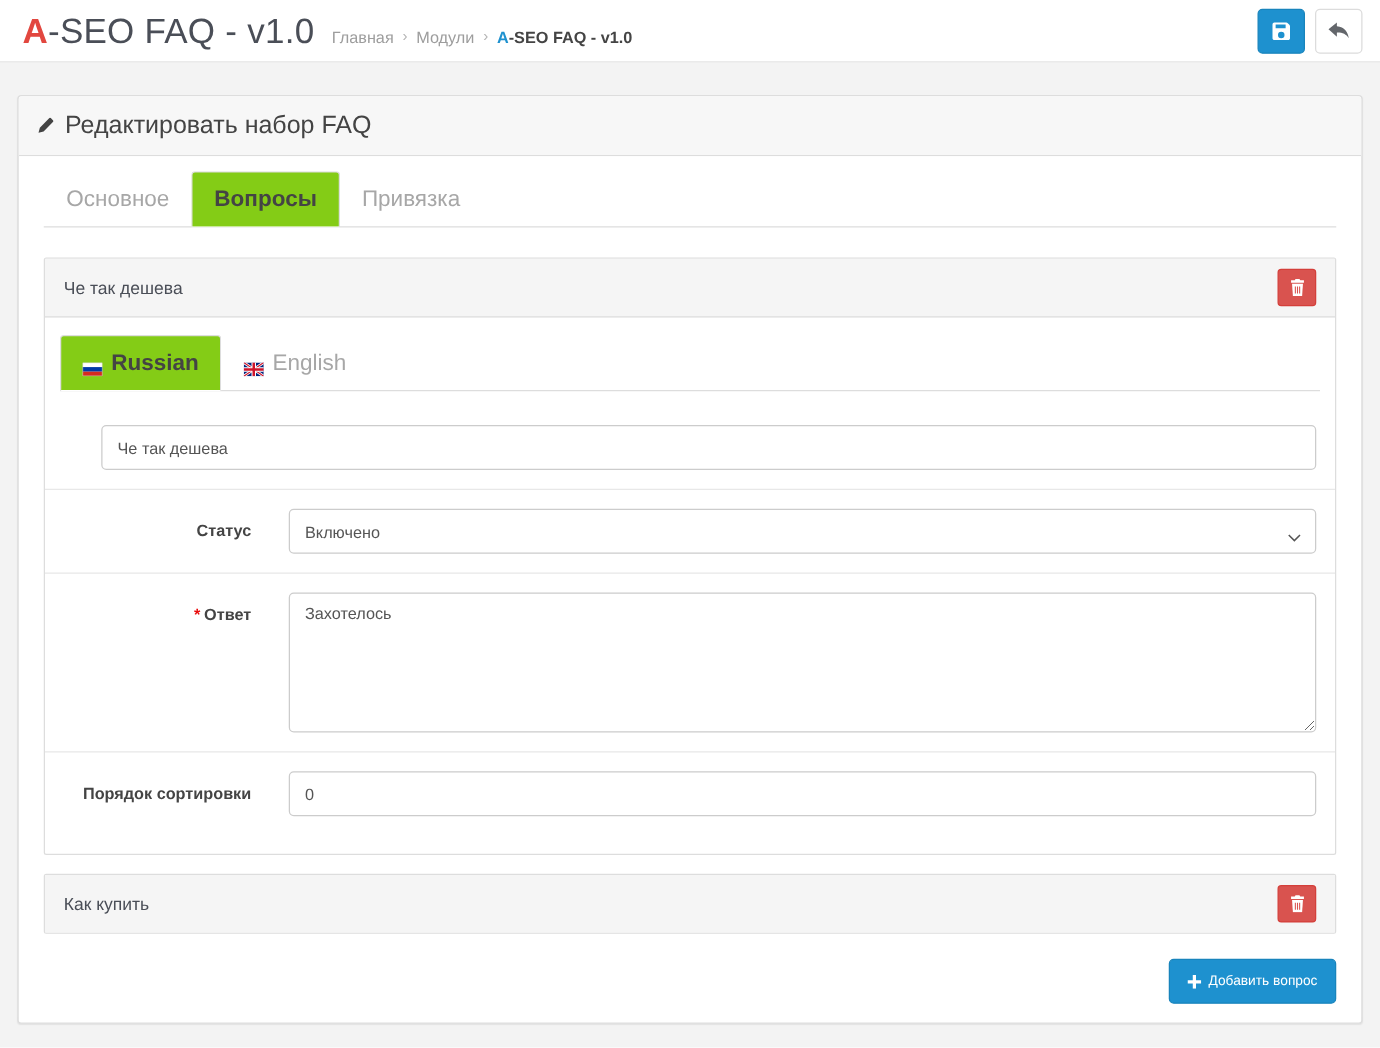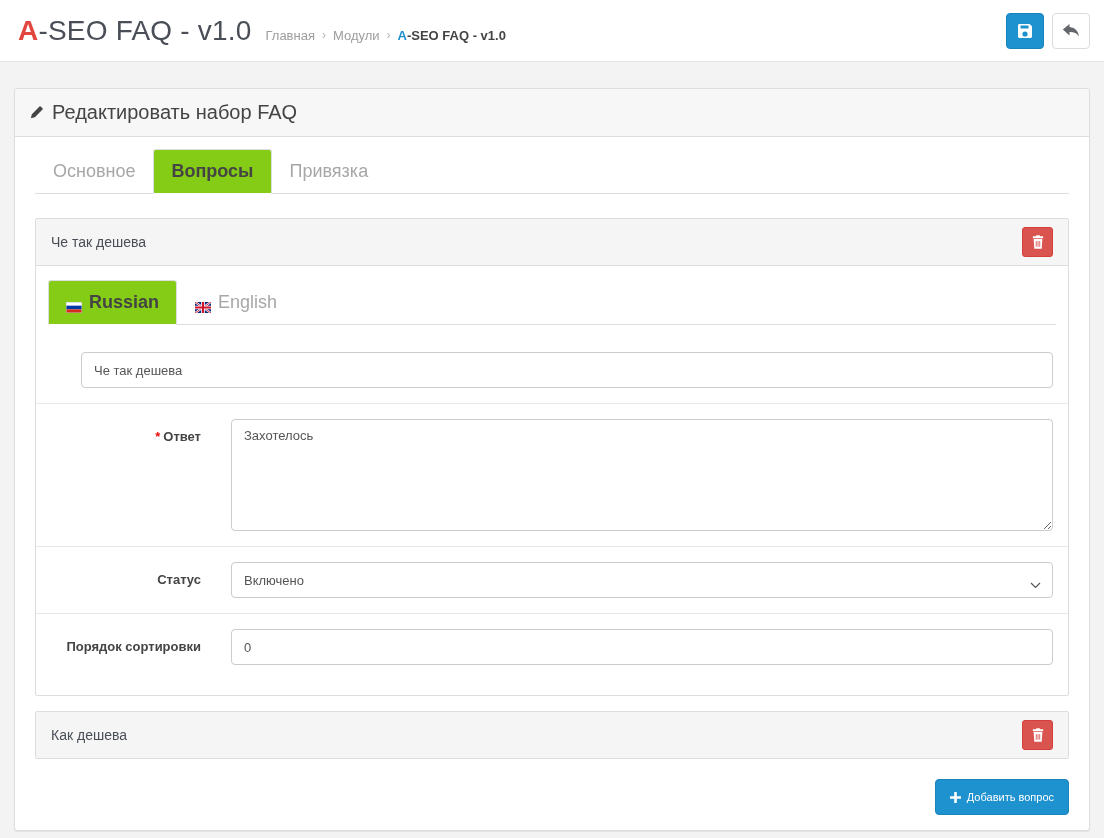--- a/index.html
+++ b/index.html
@@ -10,21 +10,21 @@
     font-family: "Liberation Sans", sans-serif;
     font-size: 13px;
     color: #444;
     overflow: hidden;
   }
 
   
   .page-header {
     background: #fff;
     border-bottom: 1px solid #e4e4e4;
-    height: 62px;
+    height: 50px;
     display: flex;
     align-items: center;
     padding: 0 14px 0 18px;
   }
   .page-title {
     margin: 0;
     font-size: 28px;
     font-weight: 400;
     color: #4a4e57;
     letter-spacing: 0.2px;
@@ -288,54 +288,54 @@
 
           <div class="lang-pane">
 
             <div class="form-row">
               <div class="form-control-col">
                 <input class="form-control" type="text" value="Че так дешева" style="">
               </div>
             </div>
 
             <div class="form-row">
-              <label class="form-label"><span class="required-mark">*</span><span>Ответ</span></label>
-              <div class="form-control-col">
-                <textarea class="form-control" style="">Захотелось</textarea>
-              </div>
-            </div>
-
-            <div class="form-row">
               <label class="form-label">Статус</label>
               <div class="form-control-col">
                 <select class="form-control">
                   <option>Включено</option>
                 </select>
                 <span class="select-chevron">
                   <svg width="11" height="7" viewBox="0 0 11 7" fill="none" stroke="#555" stroke-width="1.2">
                       <path d="M1 1l4.5 4.5L10 1"></path>
                     </svg>
                 </span>
               </div>
             </div>
+
+            <div class="form-row">
+              <label class="form-label"><span class="required-mark">*</span><span>Ответ</span></label>
+              <div class="form-control-col">
+                <textarea class="form-control" style="">Захотелось</textarea>
+              </div>
+            </div>
           </div>
 
           <div class="form-row last">
             <label class="form-label">Порядок сортировки</label>
             <div class="form-control-col">
               <input class="form-control" type="text" value="0" style="">
             </div>
           </div>
 
         </div>
       </div>
 
       <div class="qpanel">
         <div class="qpanel-heading">
-          <span class="qpanel-title">Как дешева</span>
+          <span class="qpanel-title">Как купить</span>
           <button class="btn-danger-sq">
             <span style="display:inline-flex;">
               <svg width="12" height="14" viewBox="0 0 14 16">
                   <path fill="#ffffff" d="M5.2 0h3.6l.8 1.3H13v2.2H1V1.3h3.4L5.2 0z"></path>
                   <path fill="#ffffff" d="M1.9 4.6h10.2L11.3 16H2.7L1.9 4.6z"></path>
                   <path stroke="#d9534f" stroke-width="1" d="M5 7v6.5M7 7v6.5M9 7v6.5"></path>
                 </svg>
             </span>
           </button>
         </div>

